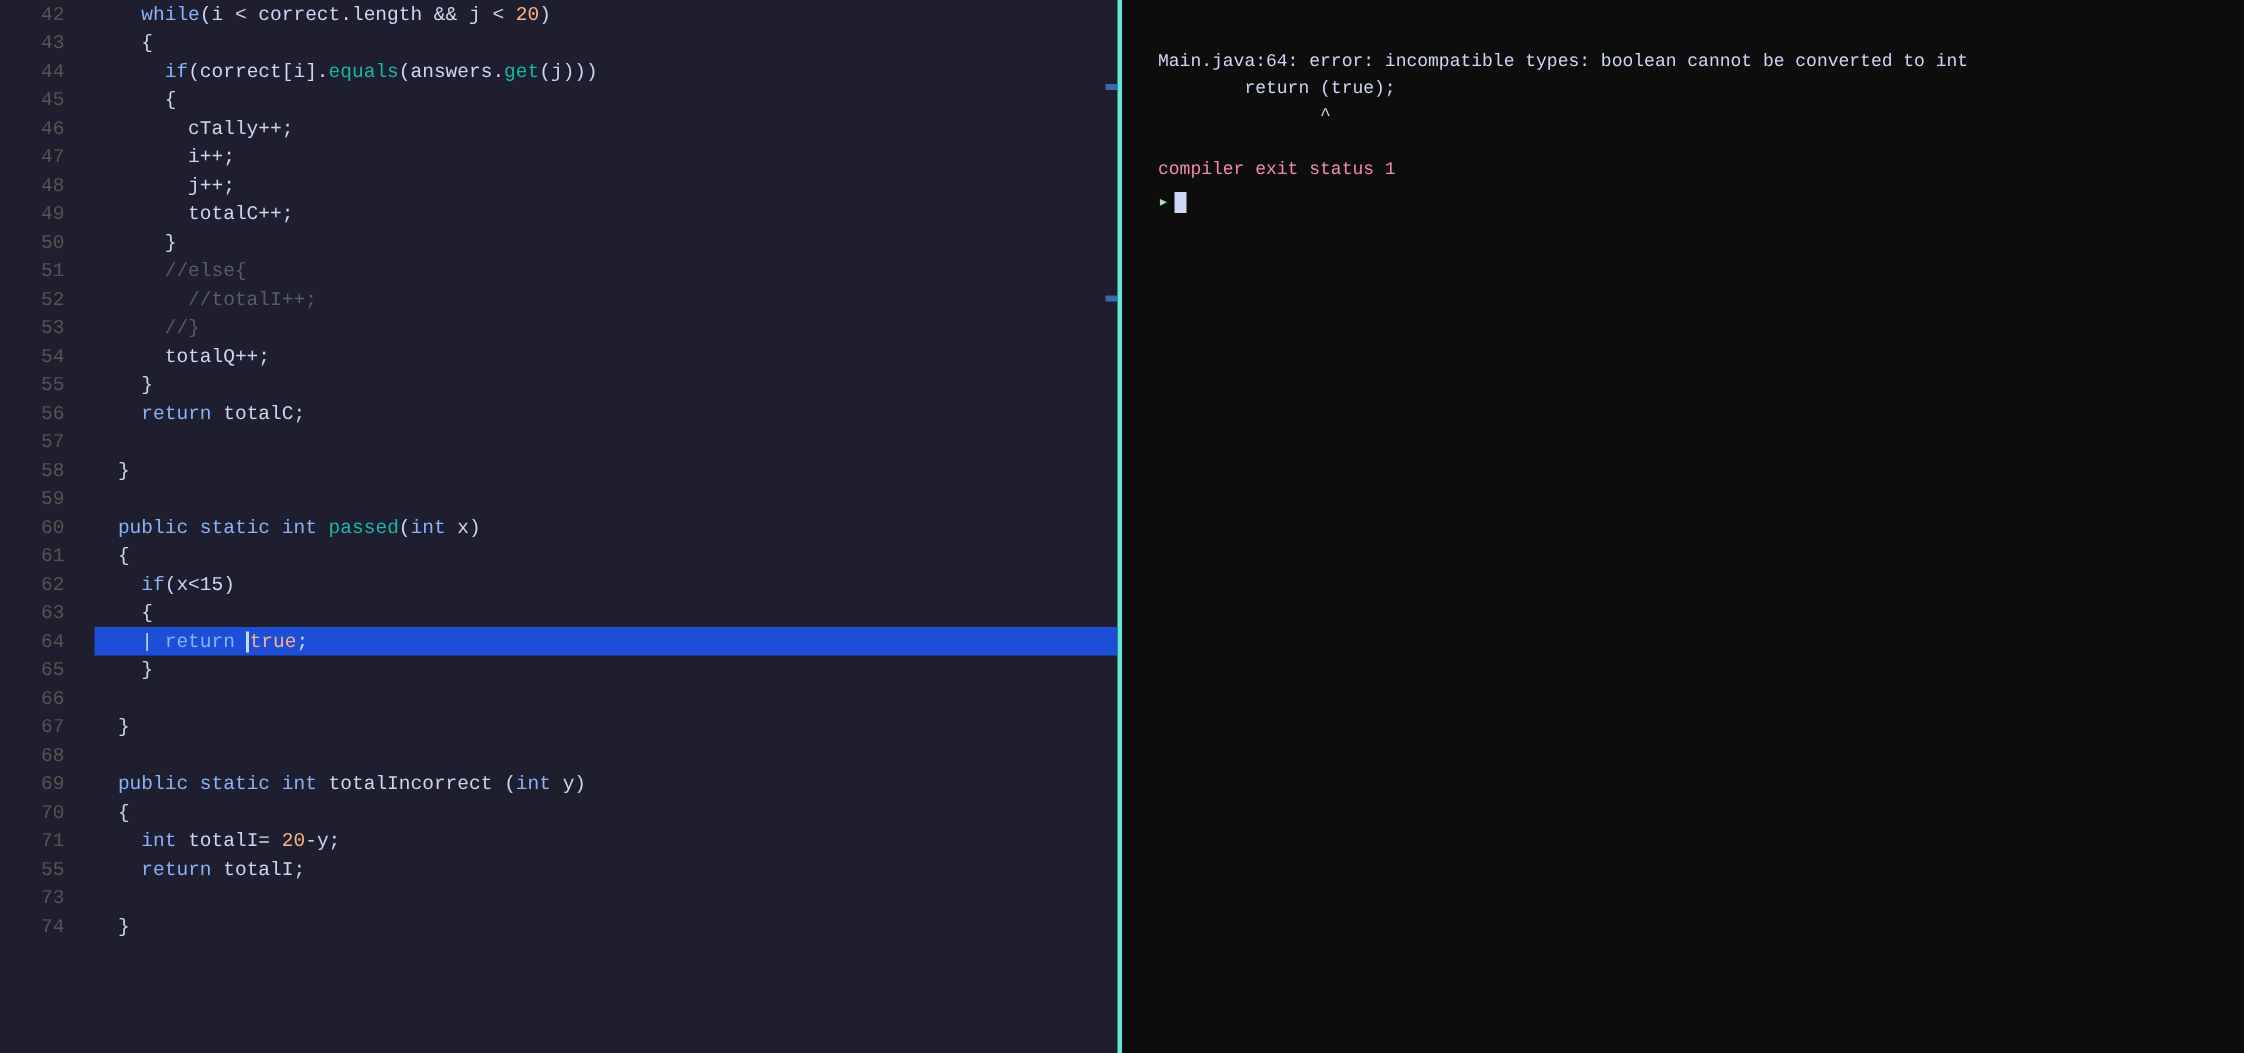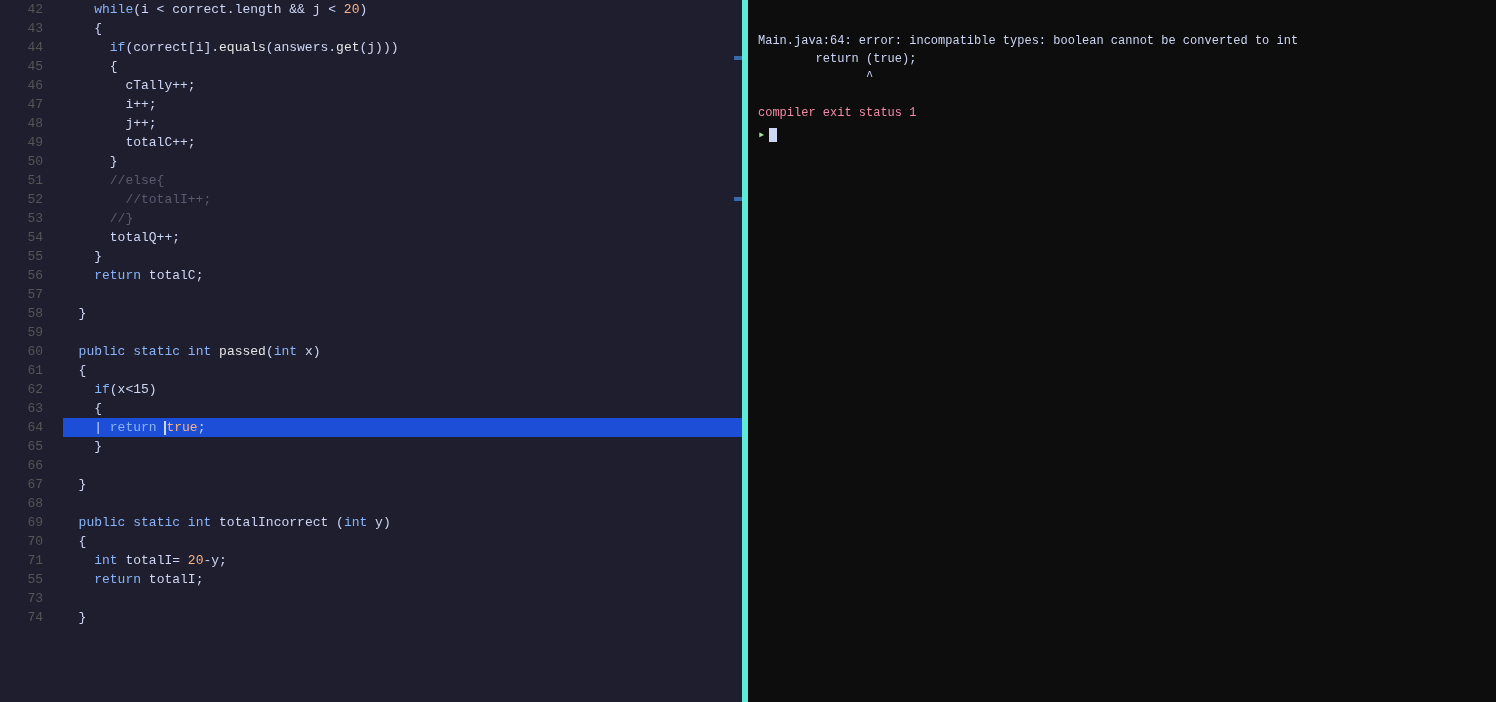--- a/index.html
+++ b/index.html
@@ -13,21 +13,21 @@
       overflow: hidden;
     }
 
     
     .editor-panel {
       width: 748px;
       height: 702px;
       background: #1e1e2e;
       overflow: hidden;
       position: relative;
-      border-right: 6px solid #5eead4;
+      border-right: 3px solid #5eead4;
     }
 
     .code-area {
       display: flex;
       height: 100%;
       overflow-y: auto;
       overflow-x: hidden;
     }
 
     .line-numbers {
@@ -63,21 +63,21 @@
       color: #cdd6f4;
       position: relative;
     }
 
     .code-line.highlighted {
       background: #1d4ed8;
     }
 
     .code-line .kw { color: #89b4fa; }
     .code-line .type { color: #89b4fa; }
-    .code-line .fn { color: #e5e5e5; }
+    .code-line .fn { color: #14b8a6; }
     .code-line .num { color: #fab387; }
     .code-line .comment { color: #585b70; }
     .code-line .var { color: #cdd6f4; }
     .code-line .bool { color: #fab387; }
 
     .cursor {
       display: inline-block;
       width: 2px;
       height: 14px;
       background: #cdd6f4;
@@ -156,21 +156,21 @@
       margin-left: 8px;
     }
 
     .terminal-icon {
       color: #888;
       font-size: 14px;
       cursor: pointer;
     }
 
     .terminal-body {
-      padding: 4px 10px;
+      padding: 4px 24px;
       font-size: 12px;
       line-height: 18px;
     }
 
     .terminal-output-line {
       color: #cdd6f4;
       white-space: pre;
       font-size: 12px;
       line-height: 18px;
     }

